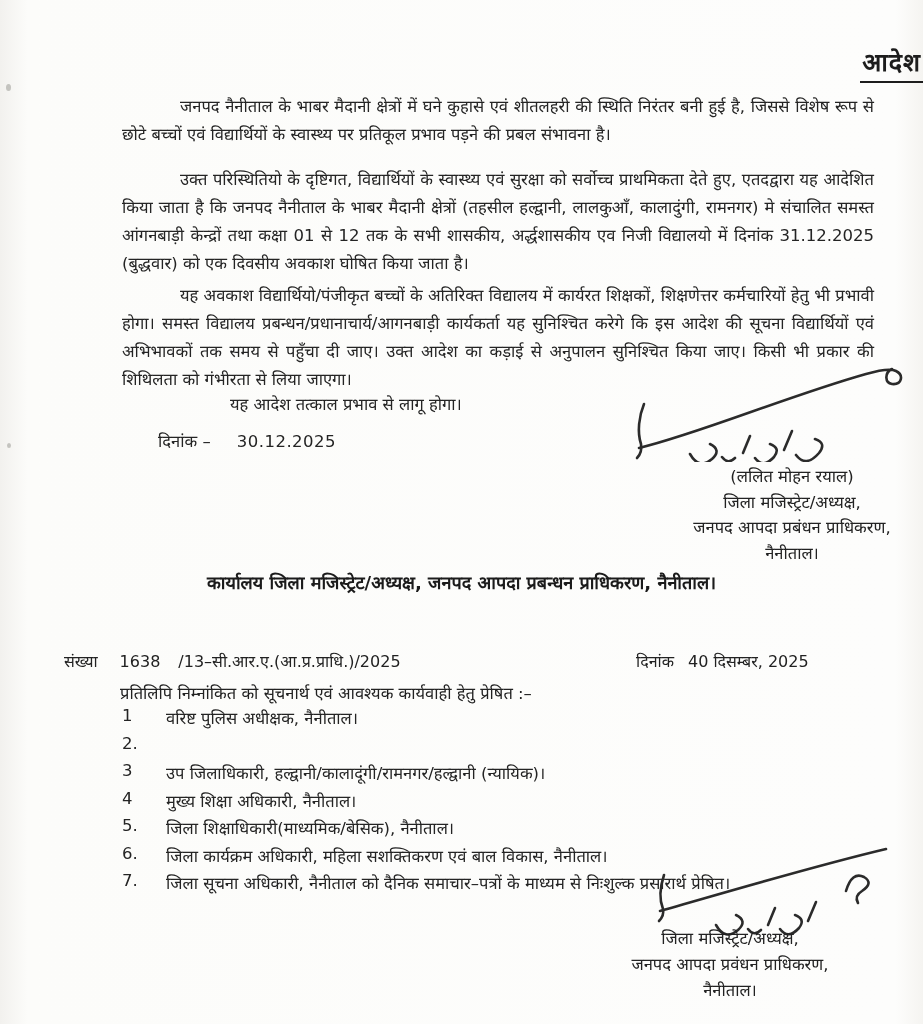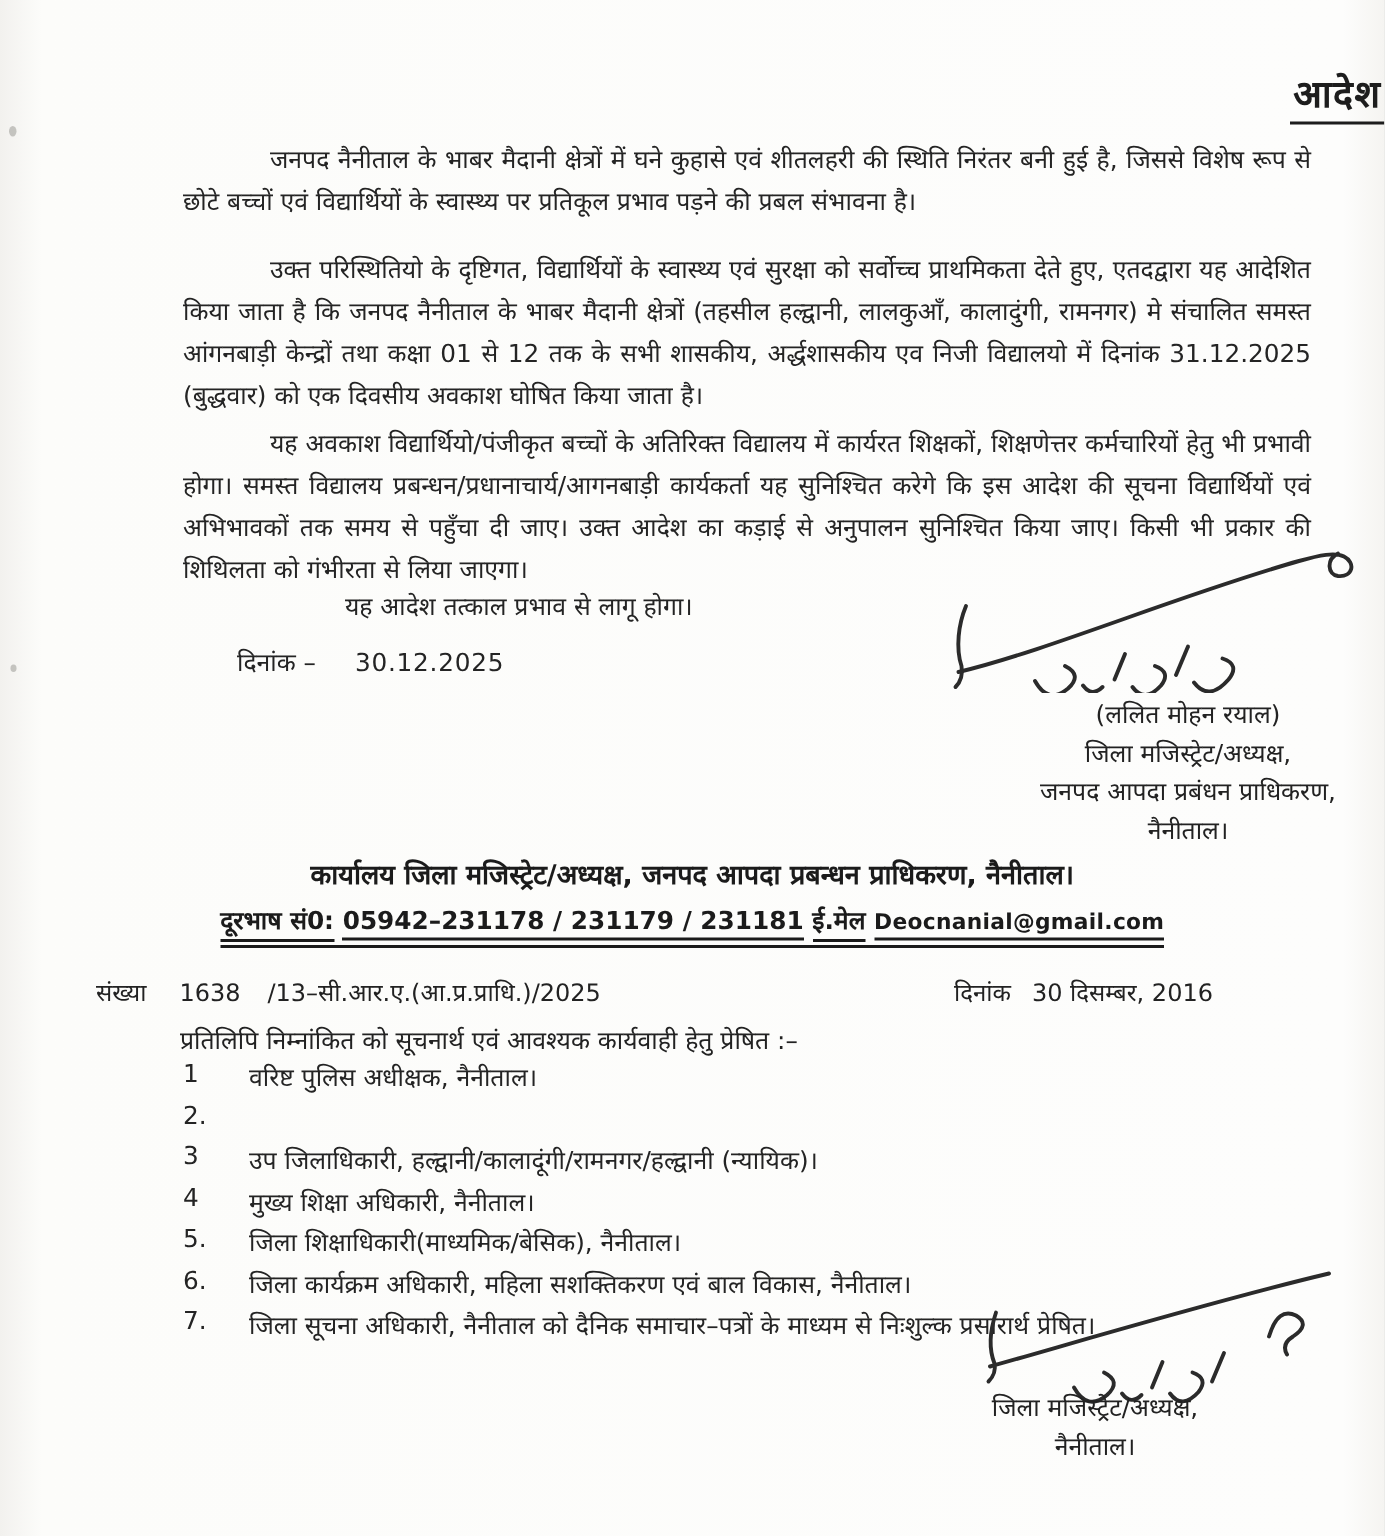--- a/index.html
+++ b/index.html
@@ -123,30 +123,27 @@
 
   <div class="signatory">
     <div>(ललित मोहन रयाल)</div>
     <div>जिला मजिस्ट्रेट/अध्यक्ष,</div>
     <div>जनपद आपदा प्रबंधन प्राधिकरण,</div>
     <div>नैनीताल।</div>
   </div>
 
   <div class="office-header">कार्यालय जिला मजिस्ट्रेट/अध्यक्ष, जनपद आपदा प्रबन्धन प्राधिकरण, नैनीताल।</div>
 
-  <div class="contact-line">
-    <span><span>दूरभाष सं0:</span>&nbsp;<span>05942–231178 / 231179 / 231181</span>&nbsp;<span>ई.मेल</span>&nbsp;<span class="email">Deocnanial@gmail.com</span></span>
-  </div>
 
   <div class="ref-row">
     <span class="ref-left">
       <span>संख्या</span><span class="ref-num">1638</span><span>/13–सी.आर.ए.(आ.प्र.प्राधि.)/2025</span>
     </span>
     <span class="ref-right">
-      <span>दिनांक</span><span class="rd-val">30  दिसम्बर, 2016</span>
+      <span>दिनांक</span><span class="rd-val">40  दिसम्बर, 2025</span>
     </span>
   </div>
 
   <div class="copy-line">प्रतिलिपि निम्नांकित को सूचनार्थ एवं आवश्यक कार्यवाही हेतु प्रेषित :–</div>
 
   <div class="recipients">
     <div class="recipient">
       <span class="num">1</span>
       <span class="txt">वरिष्ट पुलिस अधीक्षक, नैनीताल।</span>
     </div>
@@ -181,16 +178,17 @@
     <path class="sig-stroke" d="M66,80 q9,16 22,5 q10,-9 -2,-15"></path>
     <path class="sig-stroke" d="M98,84 q6,8 13,1"></path>
     <path class="sig-stroke" d="M118,80 l7,-17"></path>
     <path class="sig-stroke" d="M130,84 q8,11 19,-1 q7,-9 -4,-13"></path>
     <path class="sig-stroke" d="M158,76 l8,-19"></path>
     <path class="sig-stroke" d="M196,46 q6,-20 18,-14 q10,6 -2,14 q-8,5 -4,12"></path>
   </svg>
 
   <div class="bottom-signatory">
     <div>जिला मजिस्ट्रेट/अध्यक्ष,</div>
+    <div>जनपद आपदा प्रवंधन प्राधिकरण,</div>
     <div>नैनीताल।</div>
   </div>
 
 </div>
 
 </body></html>

